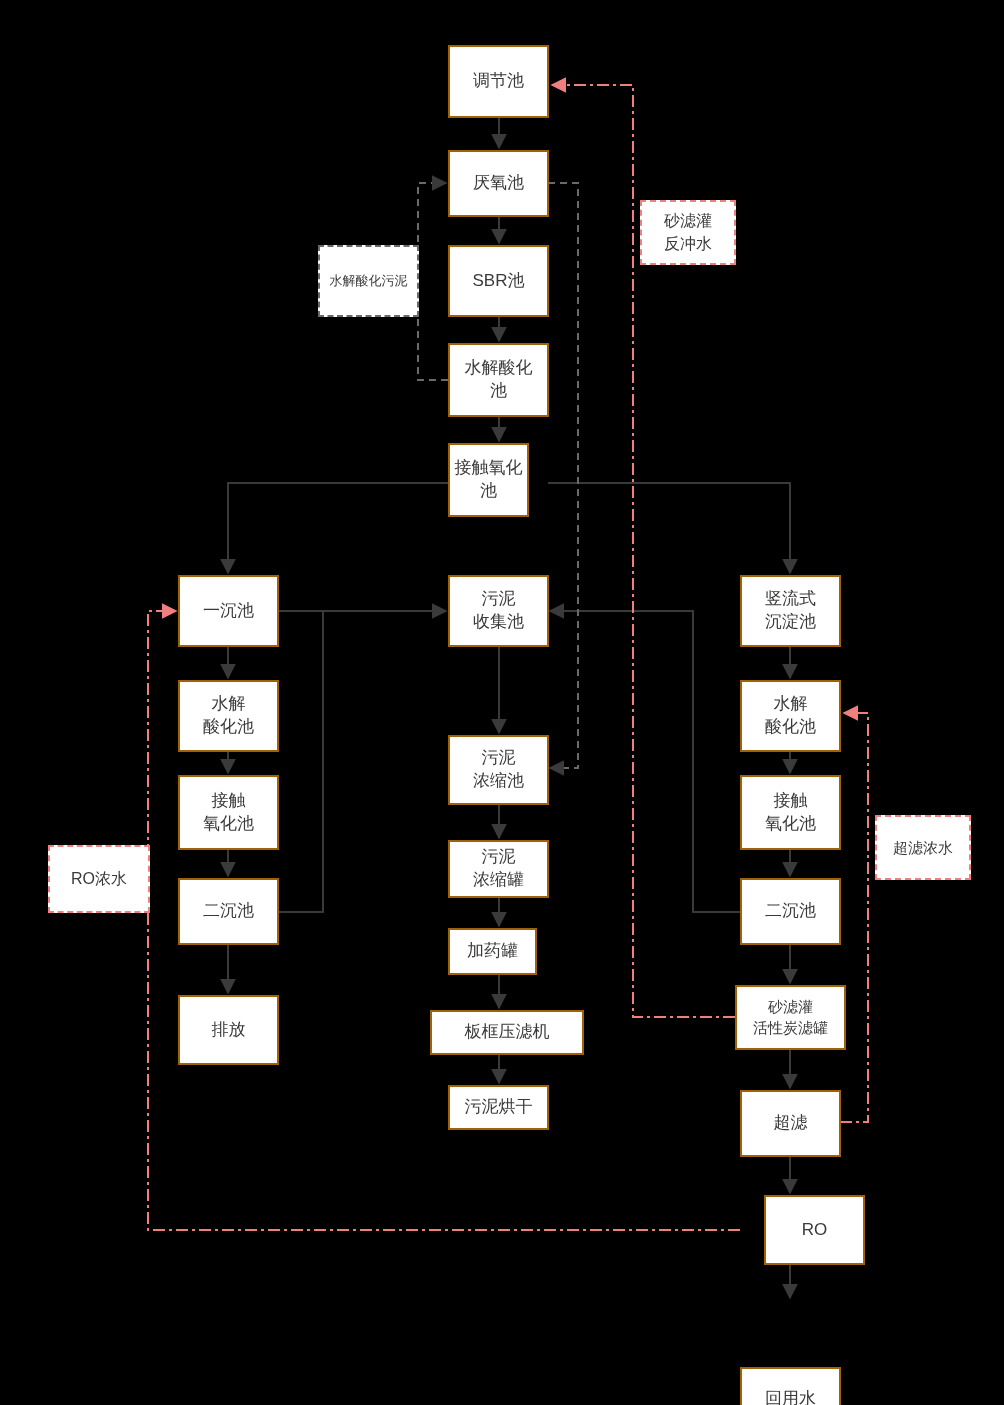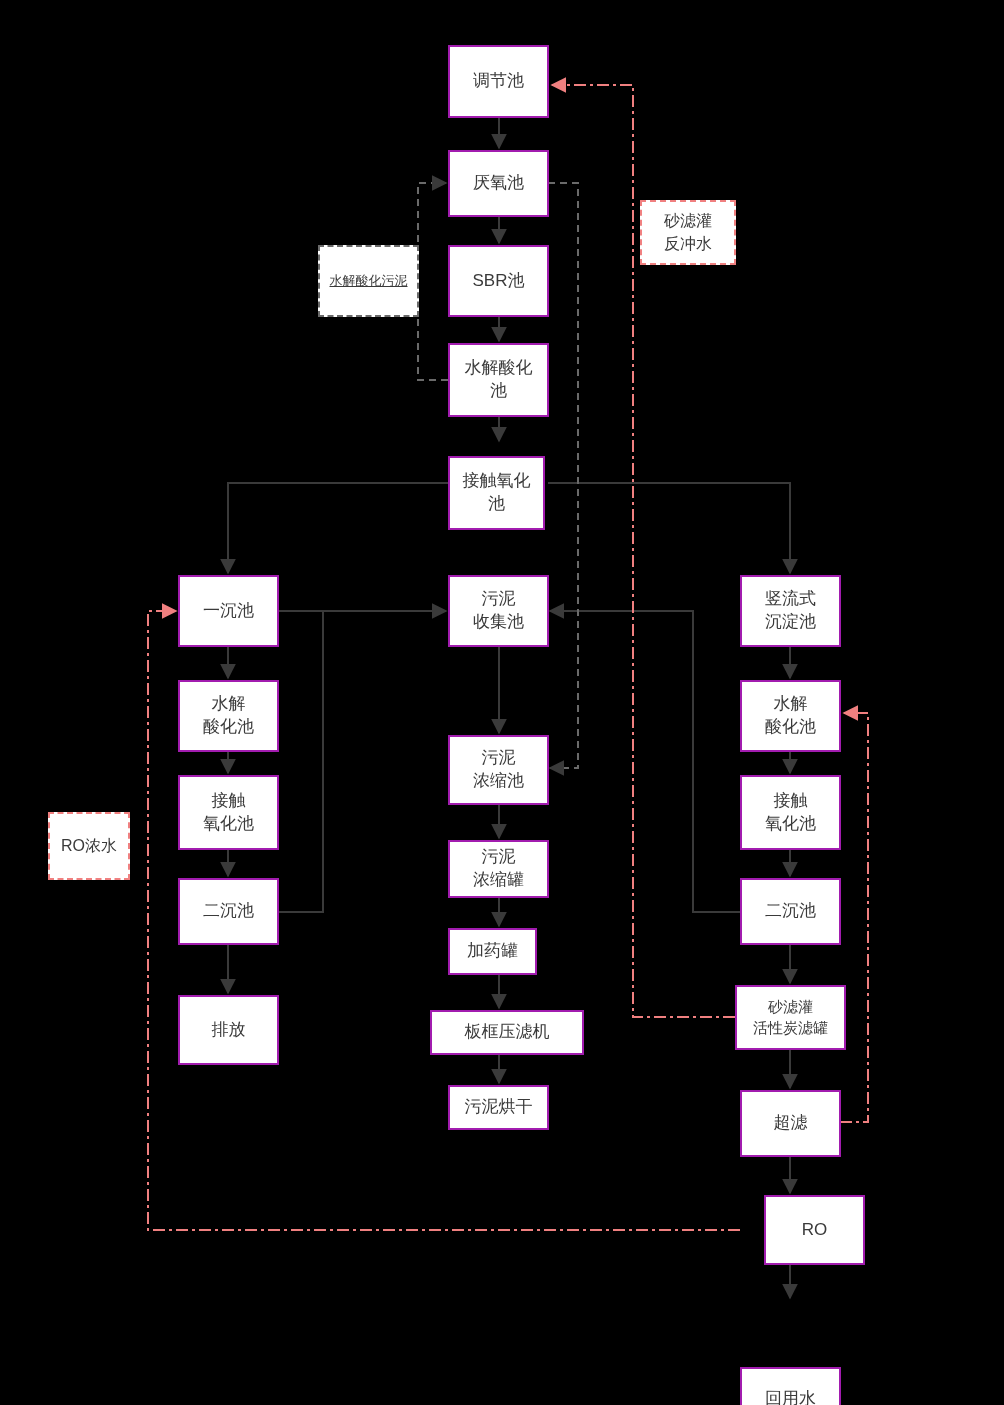--- a/index.html
+++ b/index.html
@@ -8,40 +8,40 @@
     width:1004px;height:1405px;
     background:#000;
     font-family:"Liberation Sans","DejaVu Sans",sans-serif;
     overflow:hidden;
   }
   #lines{position:absolute;left:0;top:0;z-index:1;}
   .node{
     position:absolute;
     box-sizing:border-box;
     background:#ffffff;
-    border:2px solid #a21caf;
+    border:2px solid #a16207;
     color:#3a3a3a;
     display:flex;align-items:center;justify-content:center;
     text-align:center;
     font-size:17px;line-height:1.35;
     white-space:pre-line;
     z-index:2;
   }
   .annotation{
     position:absolute;
     box-sizing:border-box;
     background:#ffffff;
     color:#3a3a3a;
     display:flex;align-items:center;justify-content:center;
     text-align:center;
     font-size:15px;line-height:1.4;
     white-space:pre-line;
     z-index:3;
   }
-  .annotation.gray-dashed{border:2px dashed #6a6a6a;text-decoration:underline;}
+  .annotation.gray-dashed{border:2px dashed #6a6a6a;}
   .annotation.red-dashed{border:2px dashed #f08080;}
 </style>
 </head>
 <body>
 
 <div id="canvas">
 
   <svg id="lines" width="1004" height="1405">
     <defs>
       <marker id="arrow-dark" viewBox="0 0 10 10" refX="9" refY="5" markerWidth="8" markerHeight="8" orient="auto-start-reverse">
@@ -90,21 +90,21 @@
       <path d="M740,1230 H148 V611 H176" marker-end="url(#arrow-red)"></path>
       <path d="M840,1122 H868 V713 H844" marker-end="url(#arrow-red)"></path>
     </g>
   </svg>
 
   <div class="node" style="left:448px;top:45px;width:101px;height:73px">调节池</div>
   <div class="node" style="left:448px;top:150px;width:101px;height:67px">厌氧池</div>
   <div class="node" style="left:448px;top:245px;width:101px;height:72px">SBR池</div>
   <div class="node" style="left:448px;top:343px;width:101px;height:74px">水解酸化
 池</div>
-  <div class="node" style="left:448px;top:456px;width:97px;height:74px">接触氧化
+  <div class="node" style="left:448px;top:443px;width:81px;height:74px">接触氧化
 池</div>
   <div class="node" style="left:448px;top:575px;width:101px;height:72px">污泥
 收集池</div>
   <div class="node" style="left:448px;top:735px;width:101px;height:70px">污泥
 浓缩池</div>
   <div class="node" style="left:448px;top:840px;width:101px;height:58px">污泥
 浓缩罐</div>
   <div class="node" style="left:448px;top:928px;width:89px;height:47px">加药罐</div>
   <div class="node" style="left:430px;top:1010px;width:154px;height:45px">板框压滤机</div>
   <div class="node" style="left:448px;top:1085px;width:101px;height:45px">污泥烘干</div>
@@ -126,15 +126,16 @@
   <div class="node" style="left:740px;top:878px;width:101px;height:67px">二沉池</div>
   <div class="node" style="left:735px;top:985px;width:111px;height:65px;font-size:15px">砂滤灌
 活性炭滤罐</div>
   <div class="node" style="left:740px;top:1090px;width:101px;height:67px">超滤</div>
   <div class="node" style="left:764px;top:1195px;width:101px;height:70px">RO</div>
   <div class="node" style="left:740px;top:1367px;width:101px;height:64px">回用水</div>
 
   <div class="annotation gray-dashed" style="left:318px;top:245px;width:101px;height:72px;font-size:13px">水解酸化污泥</div>
   <div class="annotation red-dashed" style="left:640px;top:200px;width:96px;height:65px;font-size:16px">砂滤灌
 反冲水</div>
-  <div class="annotation red-dashed" style="left:48px;top:812px;width:82px;height:68px;font-size:16px">RO浓水</div>
+  <div class="annotation red-dashed" style="left:48px;top:845px;width:102px;height:68px;font-size:16px">RO浓水</div>
+  <div class="annotation red-dashed" style="left:875px;top:815px;width:96px;height:65px;font-size:15px">超滤浓水</div>
 
 </div>
 
 </body></html>

